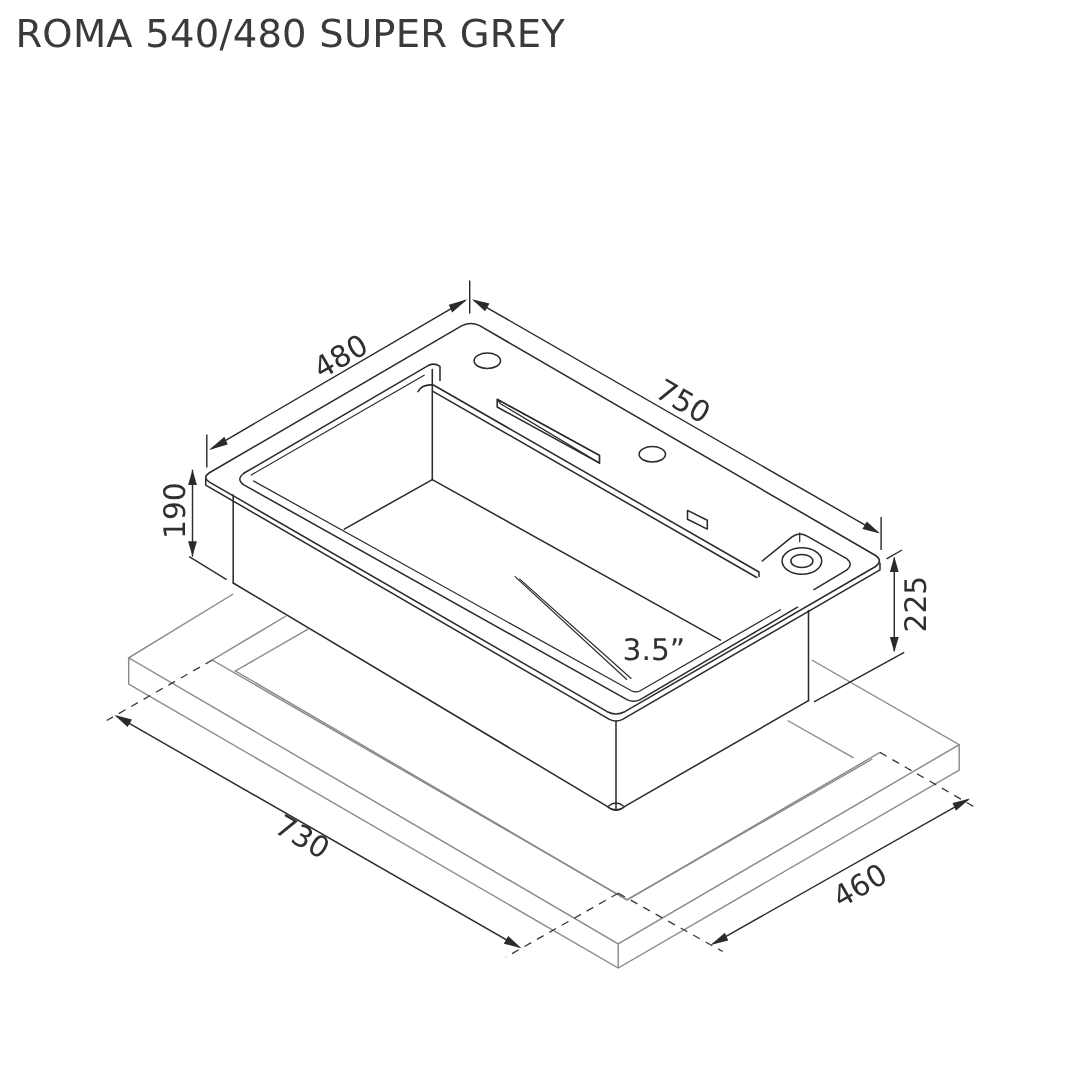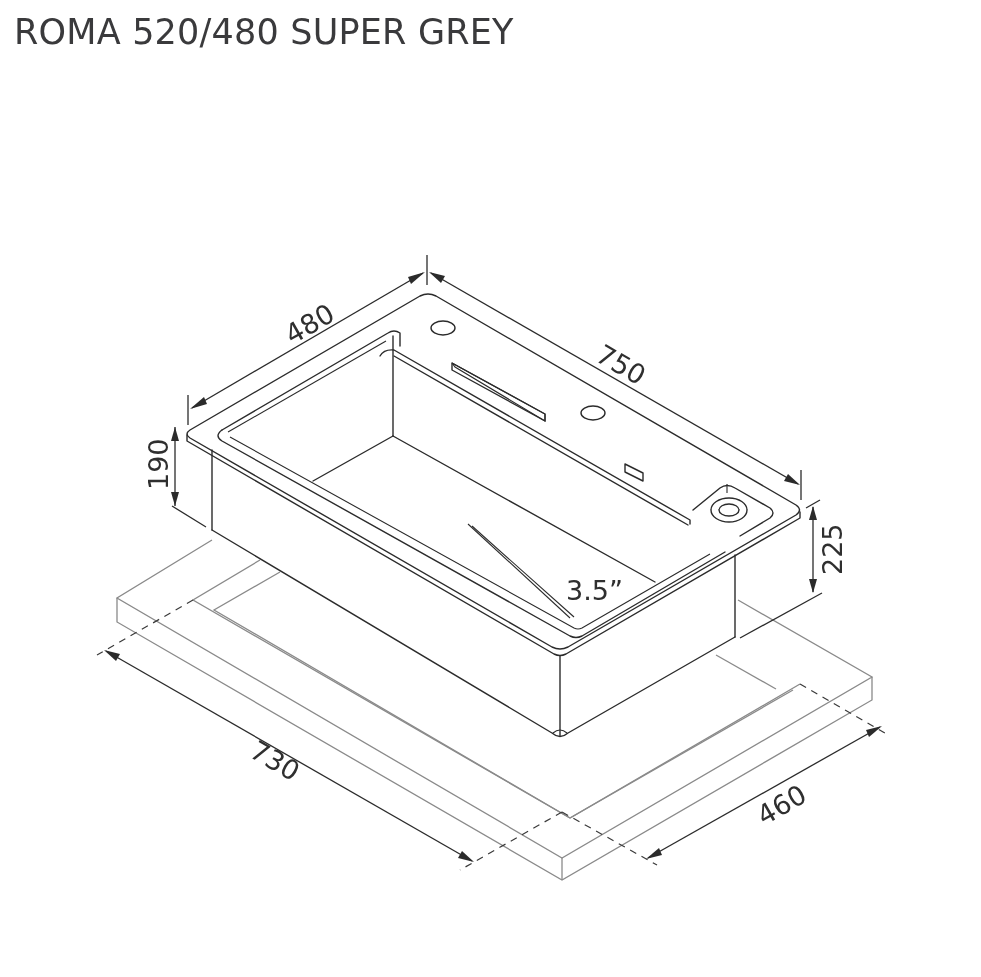--- a/index.html
+++ b/index.html
@@ -15,21 +15,21 @@
     .kt { stroke: #2b2b2b; stroke-width: 1.1; fill: none; }
     .g { stroke: #8a8a8a; stroke-width: 1.3; fill: none; }
     .d { stroke: #3a3a3a; stroke-width: 1.2; fill: none; stroke-dasharray: 7 6; }
     .dim { stroke: #2b2b2b; stroke-width: 1.3; fill: none; }
     .arr { fill: #2b2b2b; stroke: none; }
     .lbl { font-family: "DejaVu Sans", sans-serif; font-size: 27px; fill: #2f2f2f; }
   </style>
 </head>
 <body>
 
-<div class="title">ROMA 520/480 SUPER GREY</div>
+<div class="title">ROMA 540/480 SUPER GREY</div>
 
 <svg class="drawing" width="981" height="977" viewBox="0 0 981 977">
 
   <g>
 
     <polyline class="g" points="212,540 117,598 562,858 872,677 738,600"></polyline>
 
     <polyline class="g" points="117,598 117,622 562,880 872,700 872,677"></polyline>
     <line class="g" x1="562" y1="858" x2="562" y2="880"></line>
 

